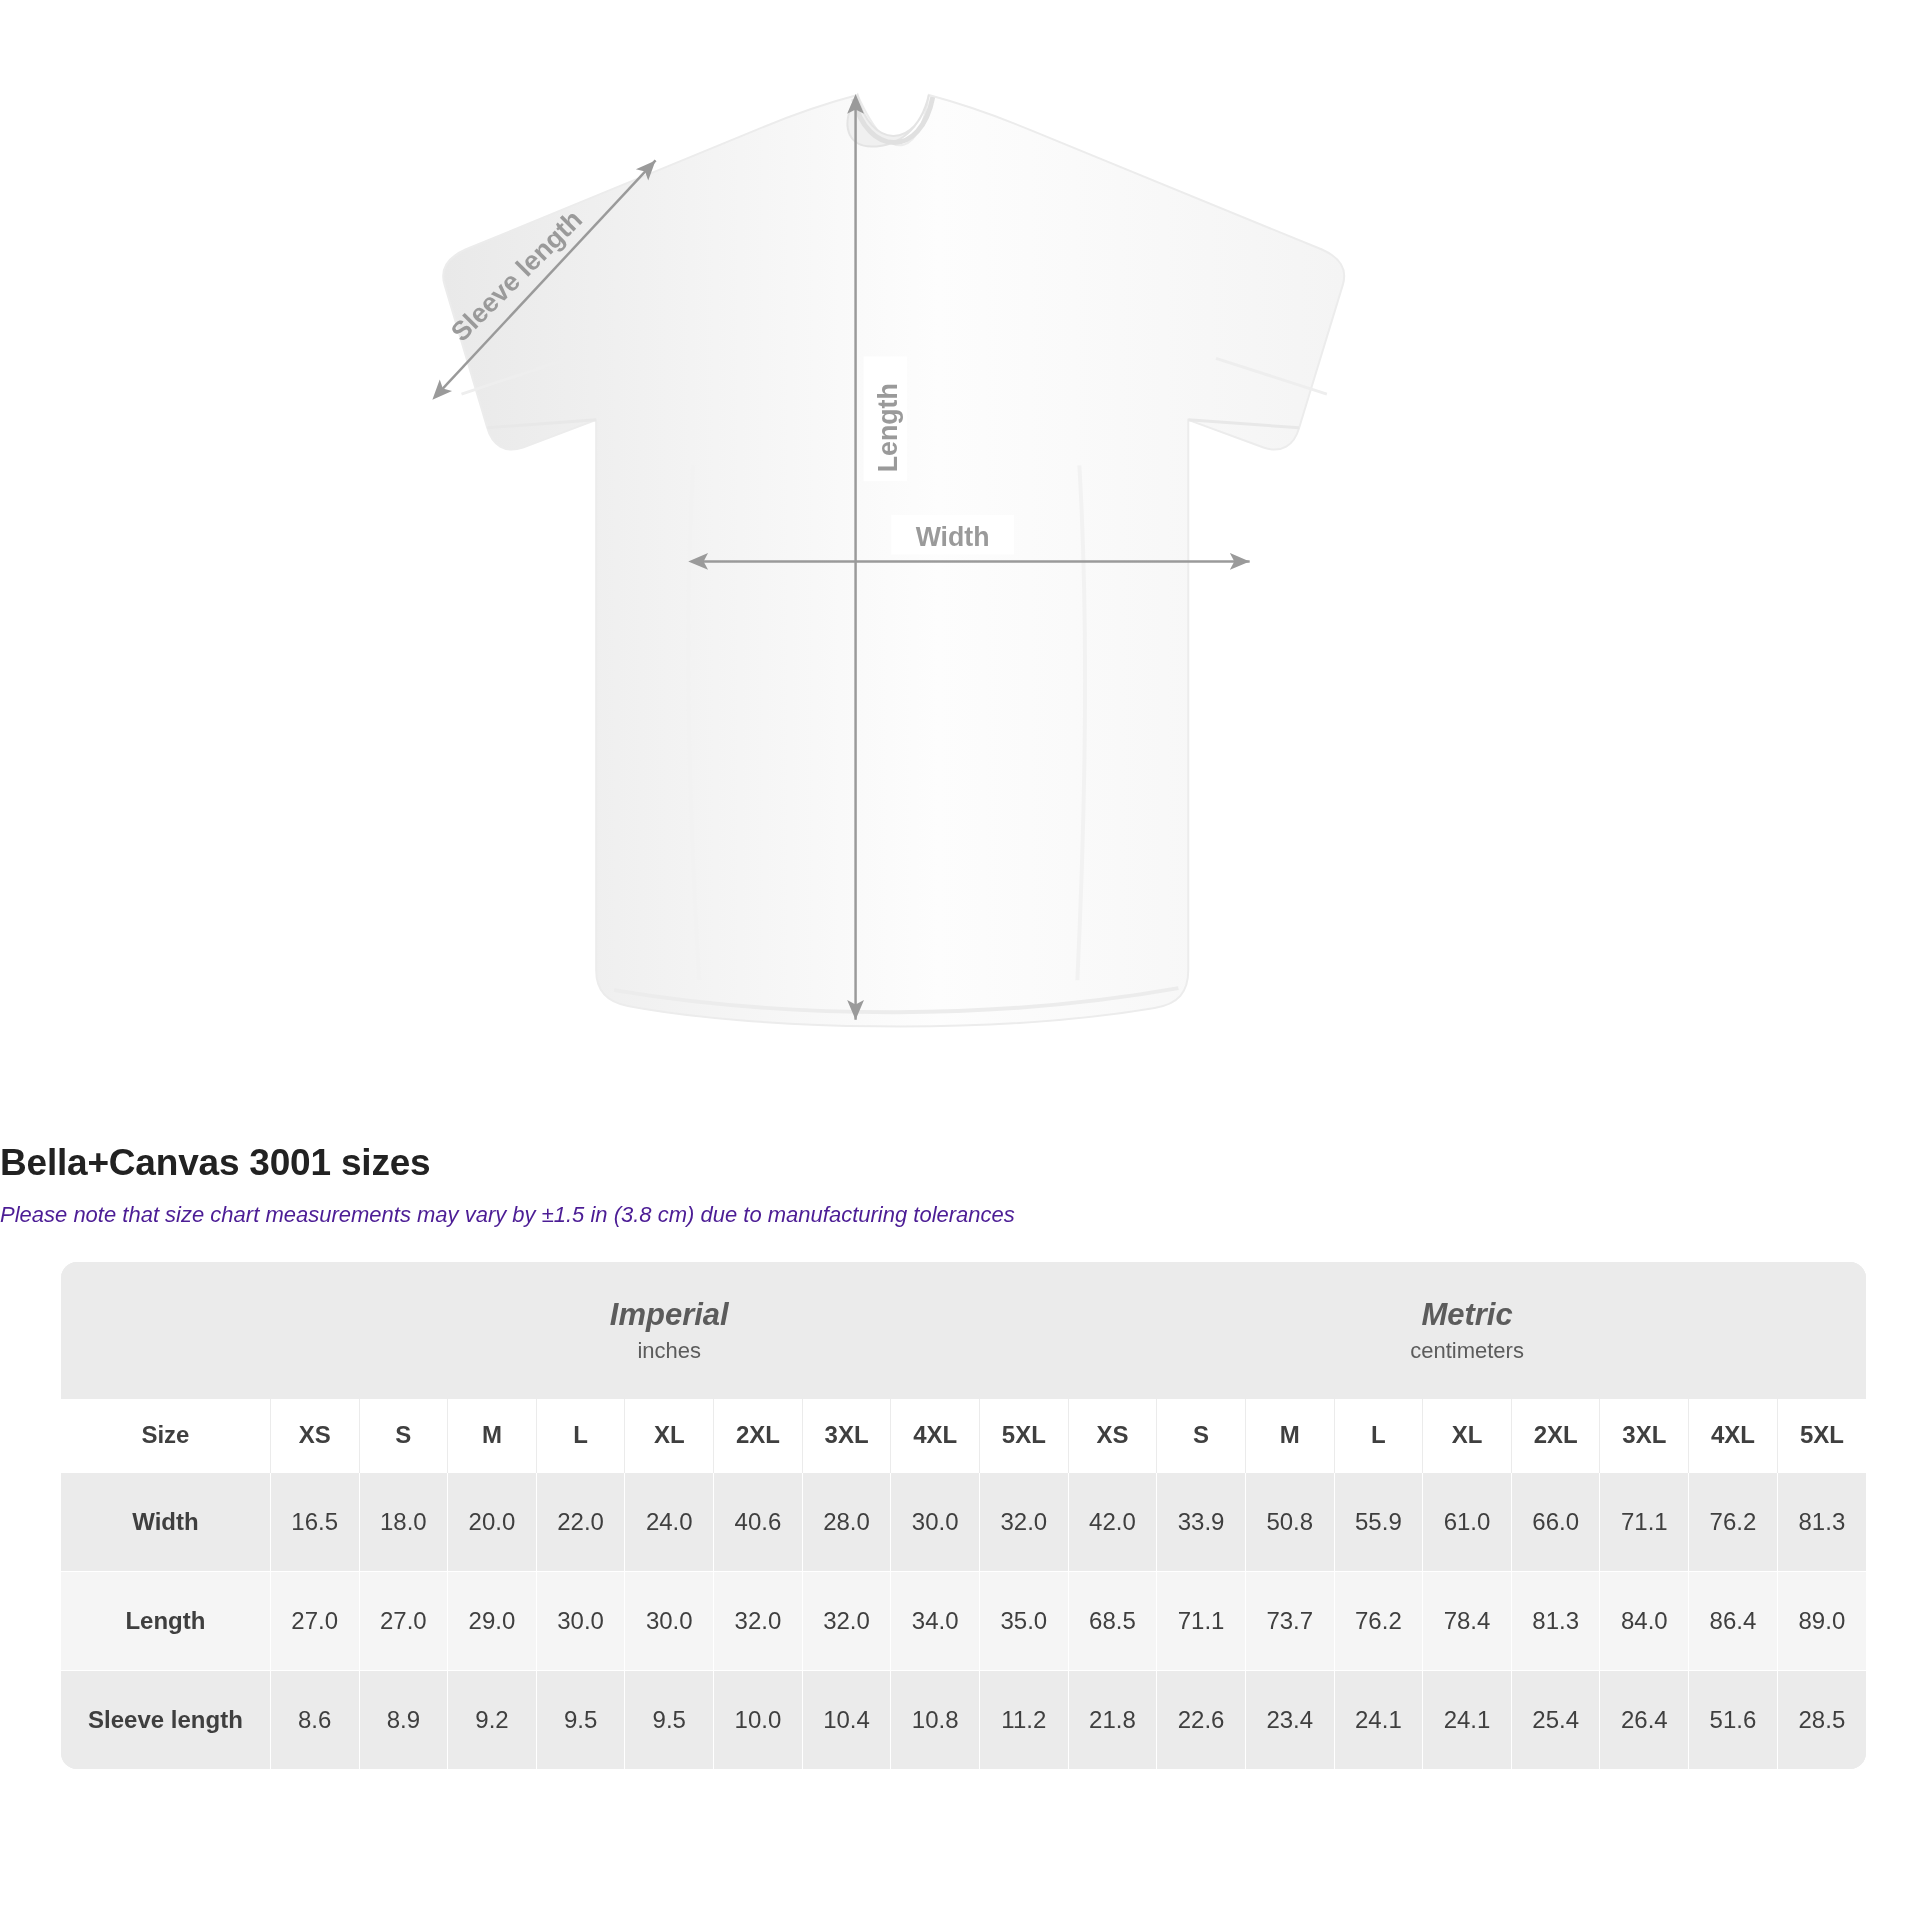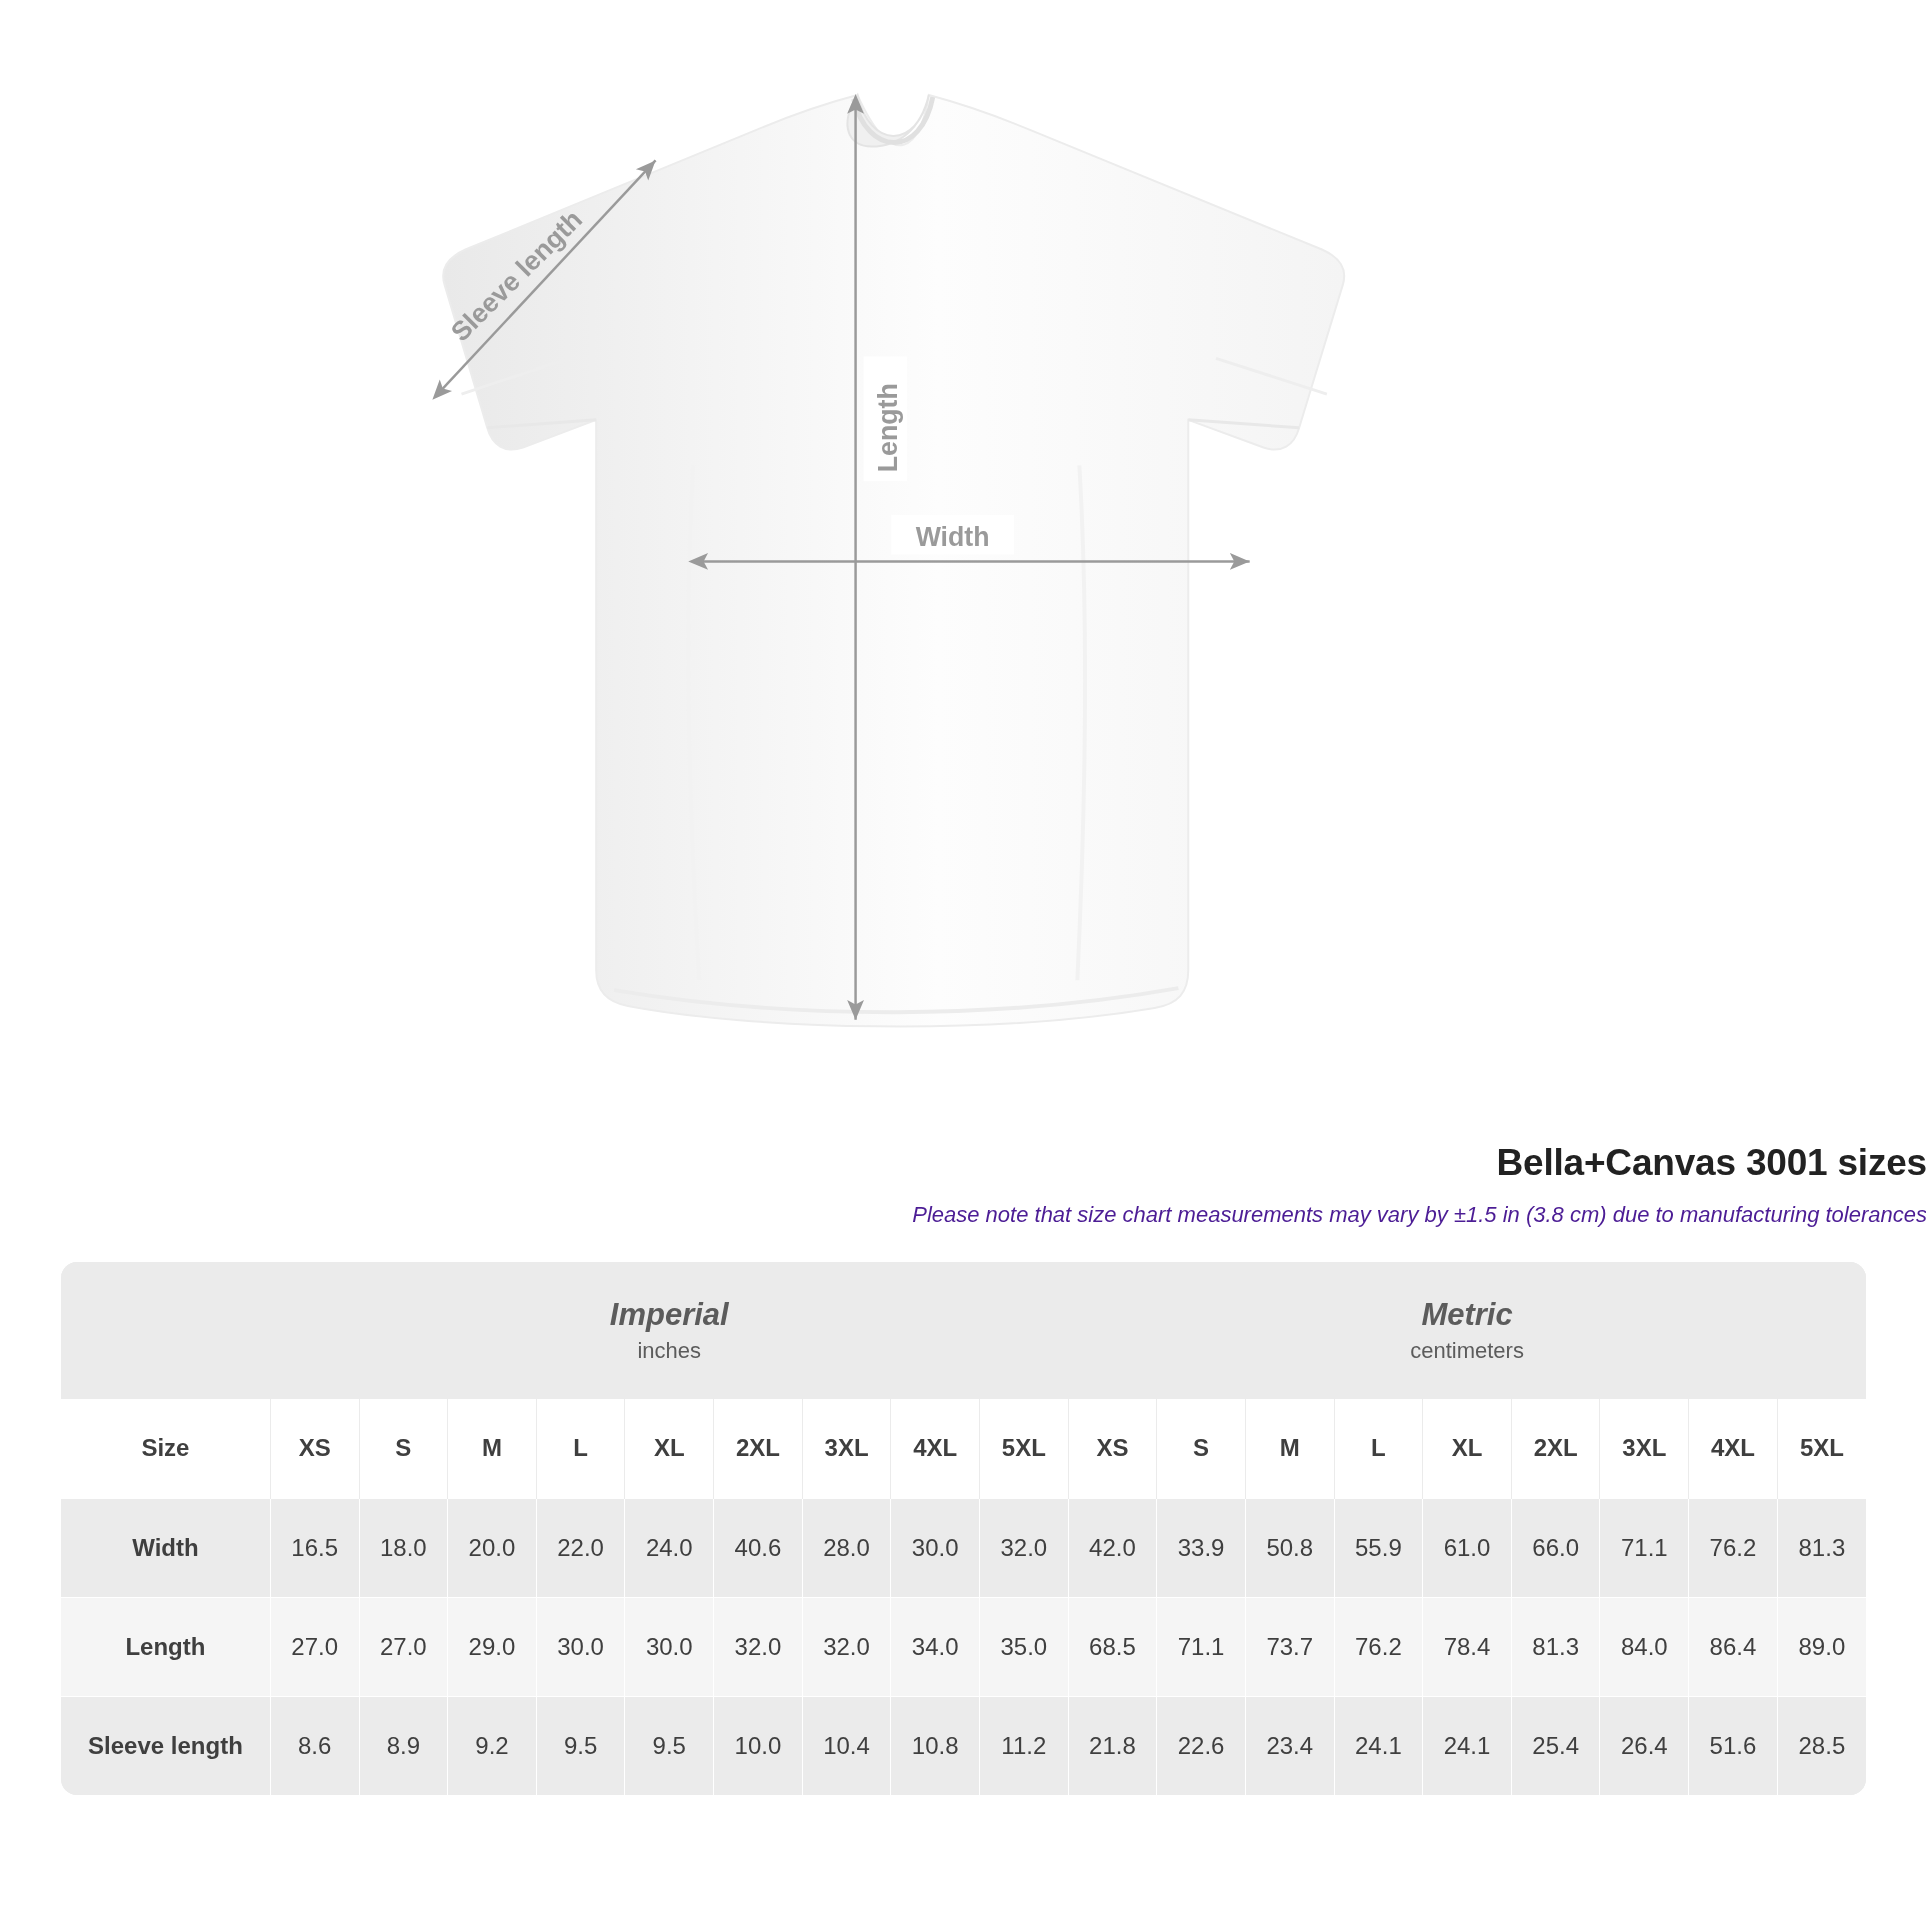--- a/index.html
+++ b/index.html
@@ -21,21 +21,21 @@
   
   .illustration {
     position: relative;
     width: 1927px;
     height: 1104px;
   }
   .illustration svg { display: block; }
 
   
   .title-block {
-    text-align: right;
+    text-align: left;
     margin-top: 38px;
   }
   .chart-title {
     font-size: 37px;
     font-weight: bold;
     color: #222222;
     letter-spacing: -0.2px;
   }
   .chart-note {
     font-size: 22px;
@@ -75,21 +75,21 @@
     font-weight: bold;
     color: #5c5c5c;
     line-height: 1.15;
   }
   .unit-sub {
     font-size: 22px;
     color: #5c5c5c;
     margin-top: 6px;
   }
   .head-row td {
-    height: 99px;
+    height: 73px;
     background: #ffffff;
     font-weight: bold;
     color: #4d4d4d;
     font-size: 25px;
     border-right: 1px solid #ebebeb;
   }
   .head-row td:last-child { border-right: none; }
   .data-row td {
     height: 99px;
     border-right: 1px solid #ffffff;

